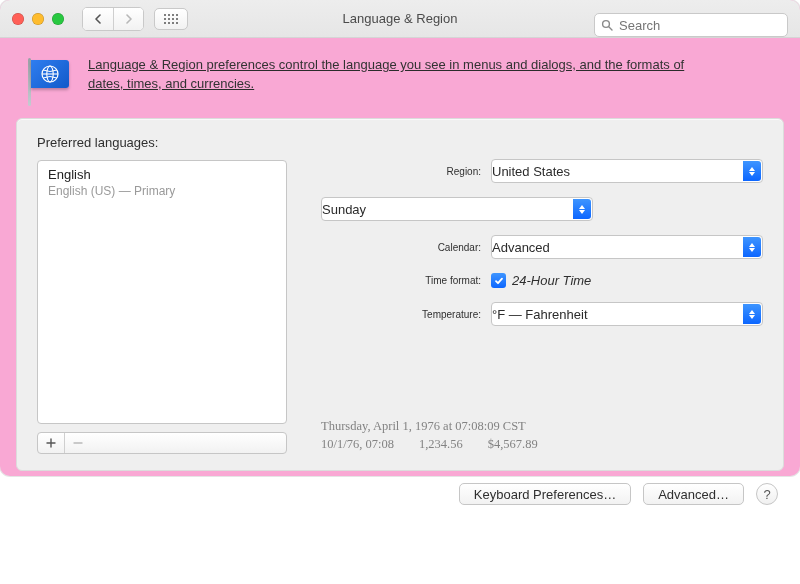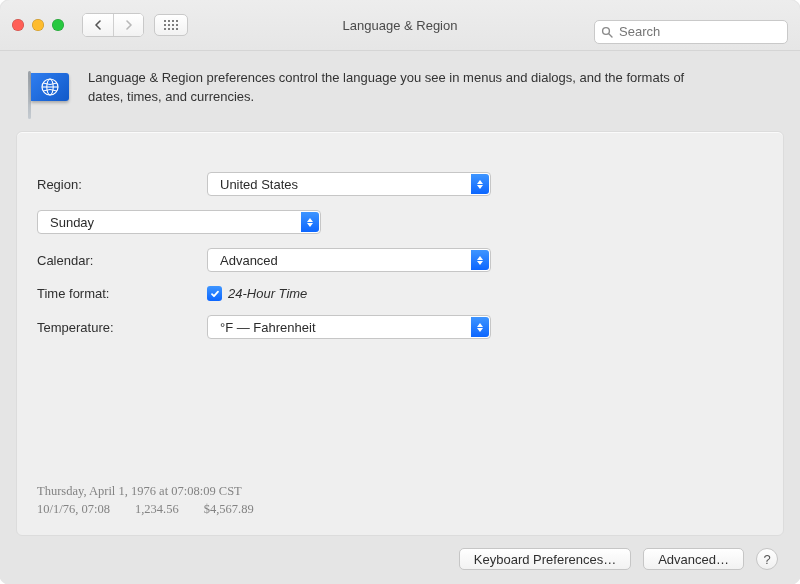--- a/index.html
+++ b/index.html
@@ -8,22 +8,22 @@
     width: 800px;
     height: 584px;
     font-family: -apple-system, "Helvetica Neue", Arial, sans-serif;
     font-size: 13px;
     color: #2b2b2b;
     background: #ffffff;
     overflow: hidden;
   }
   .window {
     width: 800px;
-    height: 584px;
-    background: #e5e5e5;
+    height: 476px;
+    background: #f9a8d4;
     border-radius: 10px;
     box-shadow: 0 0 0 1px rgba(0,0,0,0.1);
     display: flex;
     flex-direction: column;
     box-sizing: border-box;
   }
   
   .toolbar {
     height: 50px;
     display: flex;
@@ -117,20 +117,21 @@
     padding: 12px 16px 14px 16px;
     display: flex;
     flex-direction: column;
   }
 
   .intro {
     display: flex;
     gap: 16px;
     padding: 6px 8px 12px 8px;
     align-items: flex-start;
+    text-decoration: underline;
   }
   .flag {
     width: 48px; height: 48px;
     position: relative;
     flex: 0 0 auto;
     margin-top: 2px;
   }
   .flag .pole {
     position:absolute; left:4px; top:0; width:3px; height:48px;
     background: linear-gradient(#9aa0a6,#c5cbd1);
@@ -203,34 +204,35 @@
     flex-direction:column;
     padding-top: 24px;
   }
   .form-row {
     display:flex;
     align-items:center;
     margin-bottom: 14px;
   }
   .form-row .lbl {
     width: 160px;
+    text-align: right;
     padding-right: 10px;
     color:#2f2f2f;
-    font-size:13px;
+    font-size:10px;
   }
   .popup {
     flex:1;
     height:22px;
     border:1px solid #c6c6c6;
     border-radius:4px;
     background:#fff;
     display:flex;
     align-items:center;
     position:relative;
-    padding-left:12px;
+    padding-left:0;
     font-size:13px;
     max-width: 270px;
   }
   .popup .arrows {
     position:absolute;
     right:1px; top:1px; bottom:1px;
     width:18px;
     border-radius:0 3px 3px 0;
     background: linear-gradient(#3e95ff,#0c66ff);
     display:flex;
@@ -358,20 +360,41 @@
             <path d="M3 6 Q10 9 17 6" fill="none" stroke="#fff" stroke-width="1"></path>
             <path d="M3 14 Q10 11 17 14" fill="none" stroke="#fff" stroke-width="1"></path>
           </svg>
         </div>
       </div>
       <div class="intro-text">Language &amp; Region preferences control the language you see in menus and dialogs, and the formats of dates, times, and currencies.</div>
     </div>
 
     <div class="panel">
 
+      <div class="left-col">
+        <h4>Preferred languages:</h4>
+        <div class="lang-list">
+          <div>
+            <div class="lang-name">English</div>
+            <div class="lang-sub">English (US) — Primary</div>
+          </div>
+        </div>
+        <div class="pm">
+          <button>
+            <svg width="10" height="10" viewBox="0 0 10 10">
+                <path d="M5 1v8M1 5h8" stroke="#555" stroke-width="1.4" stroke-linecap="round"></path>
+              </svg>
+          </button>
+          <button disabled="">
+            <svg width="10" height="10" viewBox="0 0 10 10">
+                <path d="M1 5h8" stroke="#b9b9b9" stroke-width="1.4" stroke-linecap="round"></path>
+              </svg>
+          </button>
+        </div>
+      </div>
 
       <div class="right-col">
 
         <div class="form-row">
           <div class="lbl">Region:</div>
           <div class="popup">
             <span>United States</span>
             <span class="arrows"></span>
           </div>
         </div>

